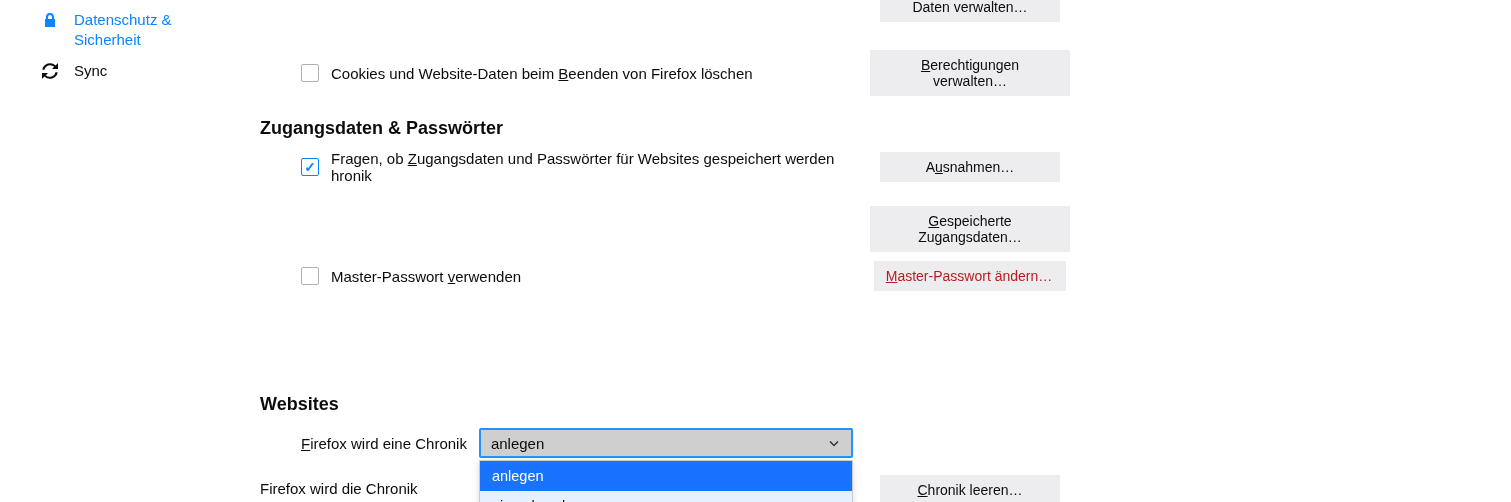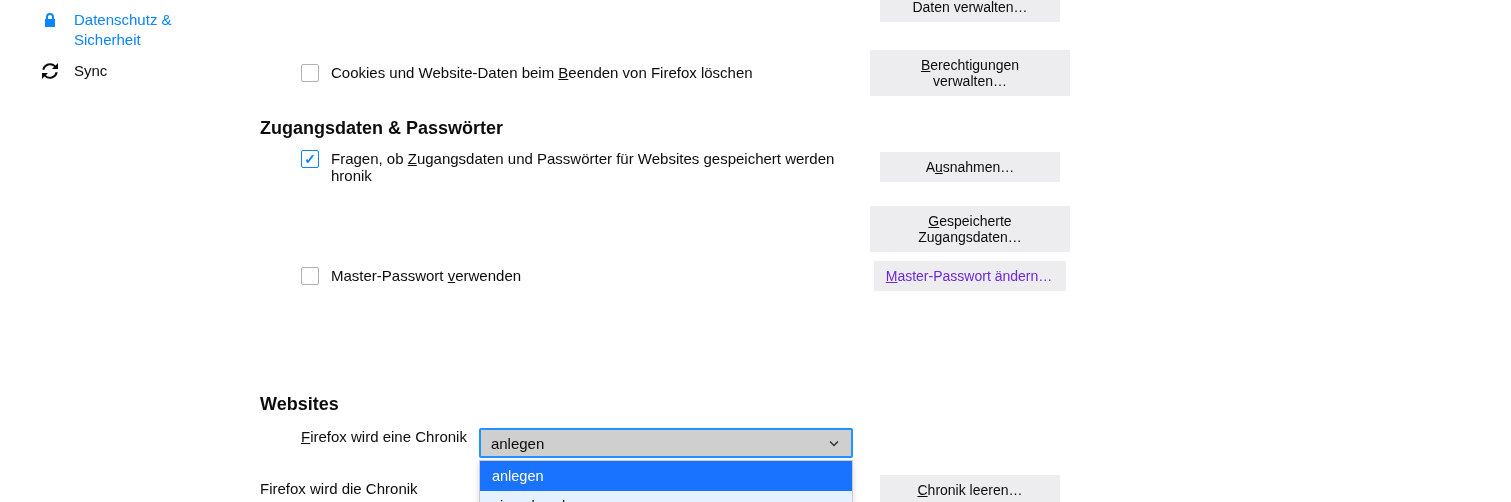--- a/index.html
+++ b/index.html
@@ -51,21 +51,21 @@
   }
 
   .row {
     display: flex;
     align-items: center;
     min-height: 36px;
   }
   .row .left {
     flex: 1;
     display: flex;
-    align-items: flex-start;
+    align-items: center;
     padding-left: 41px;
   }
   .row .right {
     width: 200px;
     display: flex;
     justify-content: center;
   }
 
   .checkbox {
     width: 18px;
@@ -93,21 +93,21 @@
     border: none;
     padding: 7px 14px;
     font-size: 14px;
     color: #0c0c0d;
     cursor: pointer;
     min-width: 180px;
     text-align: center;
     font-family: inherit;
   }
   .btn.disabled {
-    color: #6d28d9;
+    color: #b91c1c;
     cursor: default;
     padding-left: 12px;
   }
   .btn .ul { text-decoration: underline; }
 
   h2.section {
     font-size: 18px;
     font-weight: 600;
     margin-top: 22px;
     margin-bottom: 10px;

